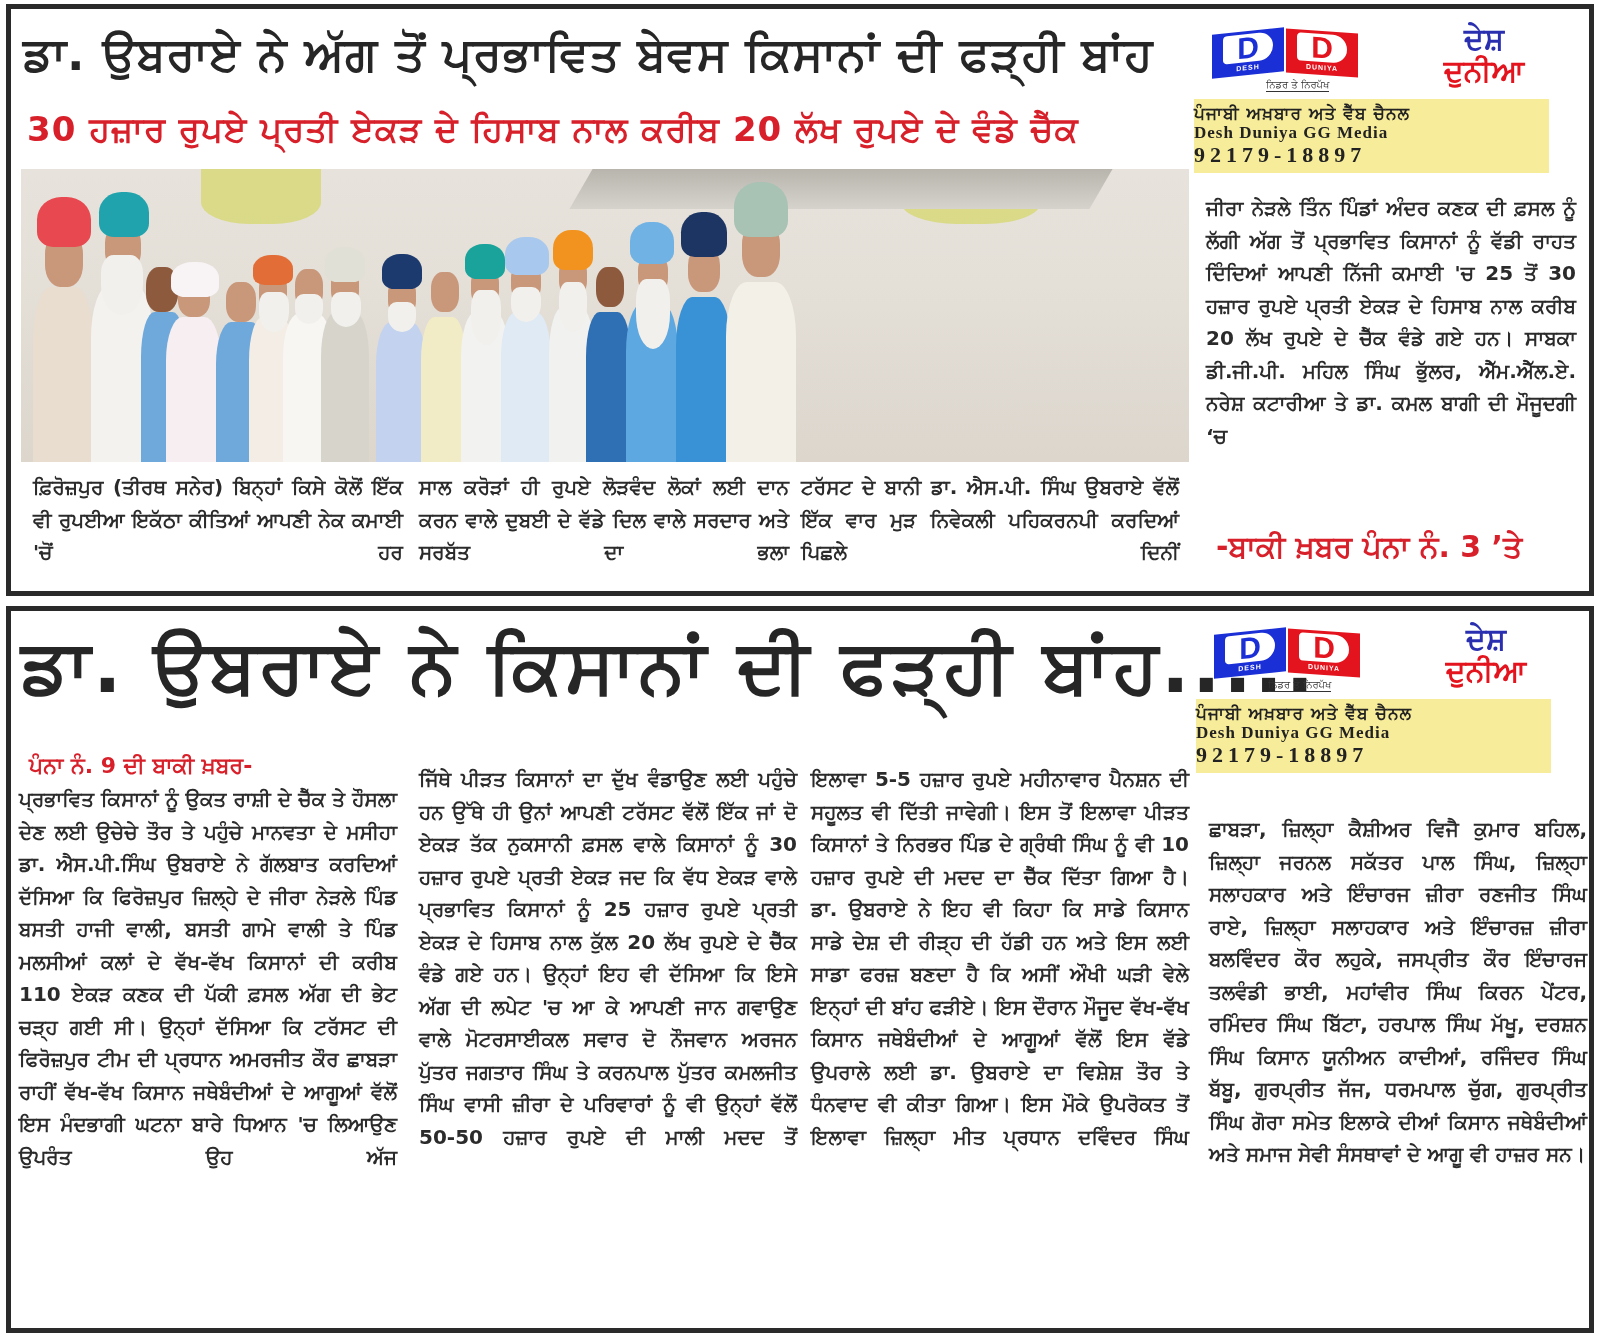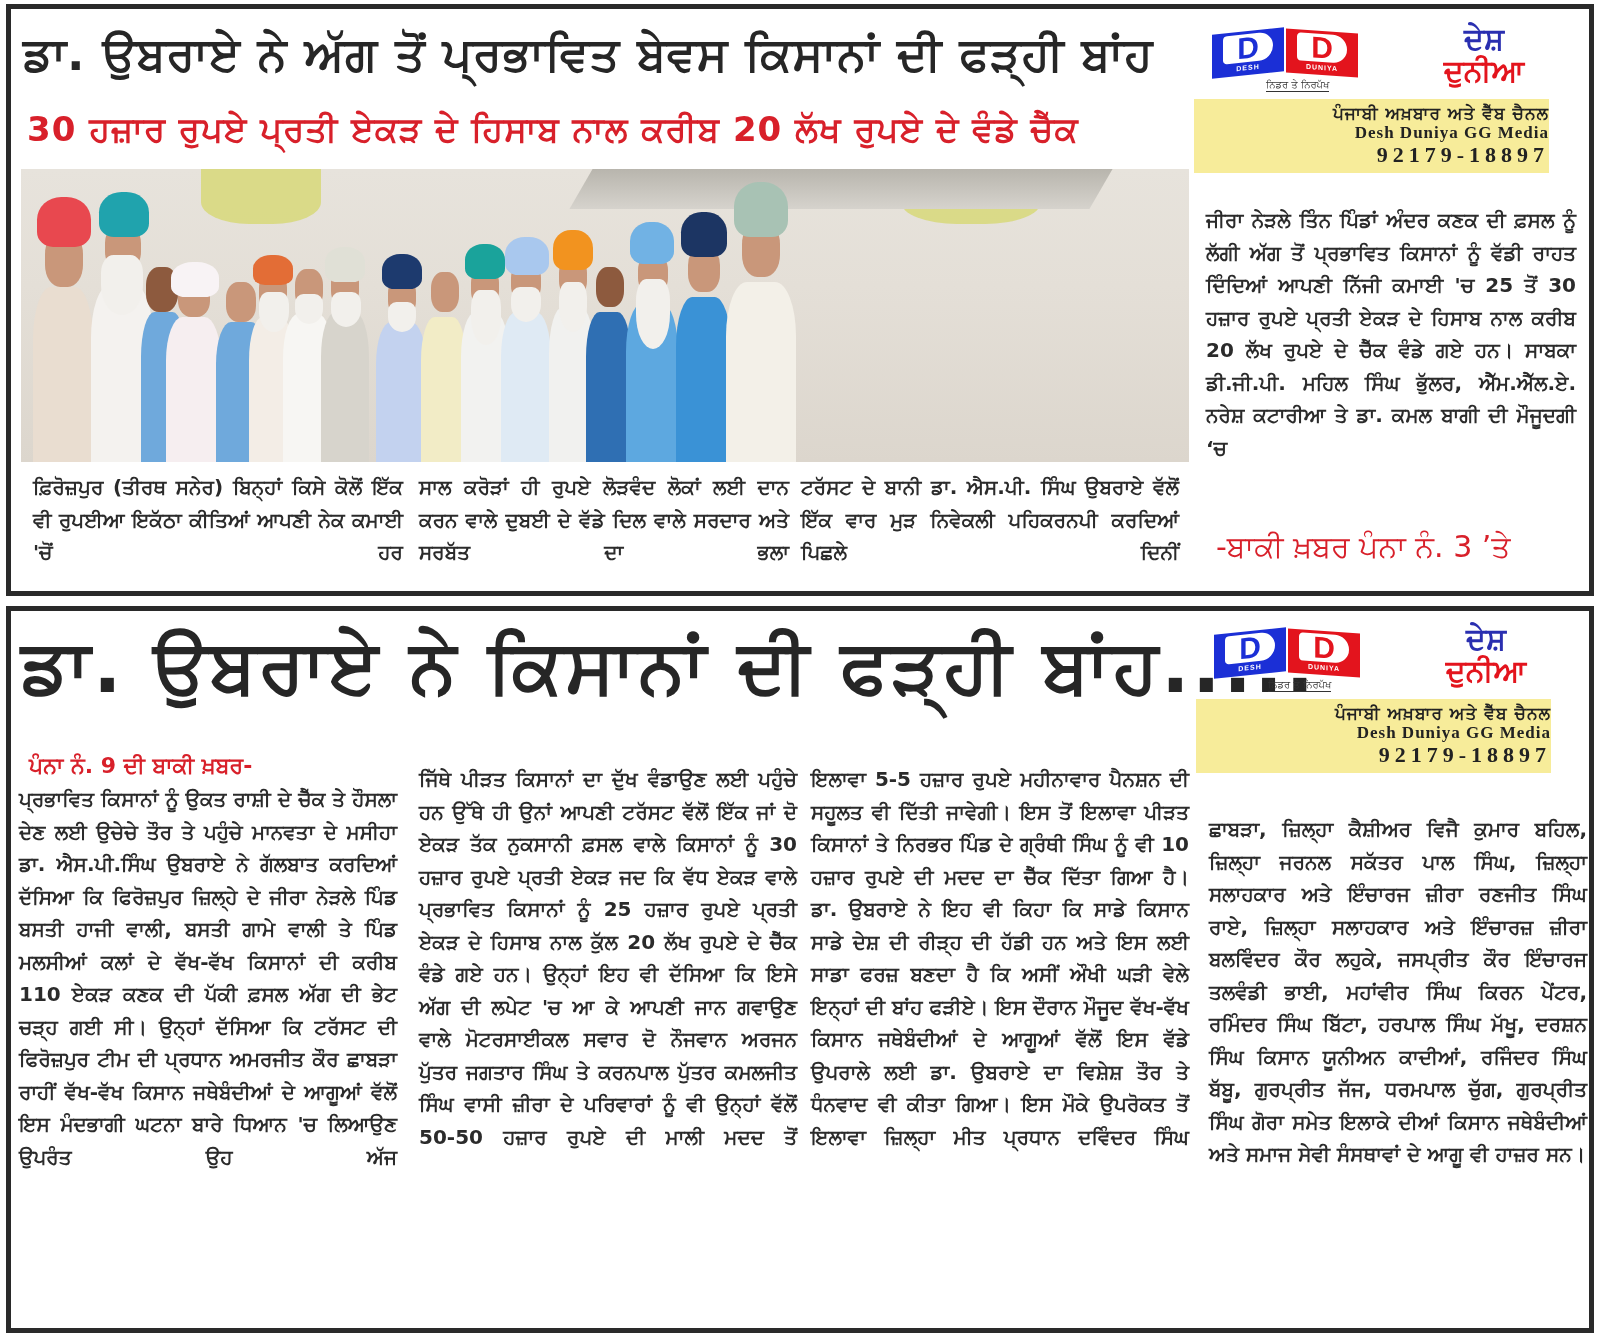--- a/index.html
+++ b/index.html
@@ -76,33 +76,33 @@
     position: absolute; left: 62px; top: 52px; font-size: 10px; color: #333; border-bottom: 1px solid #333;
   }
   .brand-name {
     position: absolute; left: 215px; top: 0; width: 150px; text-align: center;
     font-weight: bold; line-height: 1.05;
   }
   .brand-name .l1 { display: block; color: #2a2fb0; font-size: 30px; }
   .brand-name .l2 { display: block; color: #e3141d; font-size: 30px; }
   .yellow-box {
     position: absolute; left: 0; top: 76px; width: 355px; height: 74px;
-    background: #f7ec9a; text-align: right; padding-top: 4px;
+    background: #f7ec9a; text-align: left; padding-top: 4px;
   }
   .yellow-box .y1 { display: block; font-size: 17px; font-weight: bold; color: #222; letter-spacing: 1px; }
   .yellow-box .y2 { display: block; font-size: 17px; font-weight: bold; font-family: "Liberation Serif", serif; color: #222; letter-spacing: 1px; }
   .yellow-box .y3 { display: block; font-size: 22px; font-weight: bold; font-family: "Liberation Serif", serif; color: #222; letter-spacing: 5px; line-height: 1.05; }
 
   
   #top-sidebar {
-    position: absolute; left: 1195px; top: 195px; width: 370px;
+    position: absolute; left: 1195px; top: 183px; width: 370px;
     font-size: 20px; line-height: 32.5px; font-weight: bold; color: #2b2b2b; text-align: justify;
   }
   #continued-note {
-    position: absolute; left: 1205px; top: 520px; font-size: 30px; font-weight: normal; color: #d8202a; white-space: nowrap;
+    position: absolute; left: 1205px; top: 520px; font-size: 30px; font-weight: bold; color: #d8202a; white-space: nowrap;
   }
 
   
   .col {
     position: absolute; font-size: 20px; line-height: 32.5px; font-weight: bold; color: #2b2b2b; text-align: justify;
     text-align-last: justify;
   }
   .col p { margin: 0; }
   #top-col-1 { left: 22px; top: 462px; width: 370px; }
   #top-col-2 { left: 408px; top: 462px; width: 370px; }

